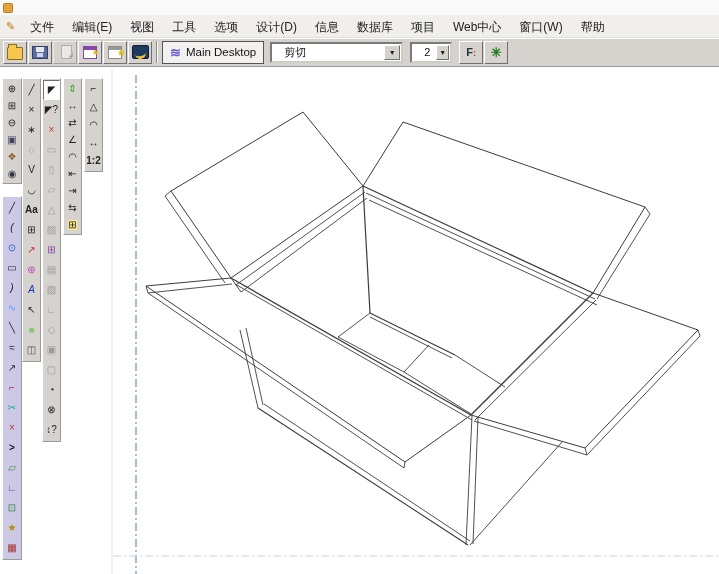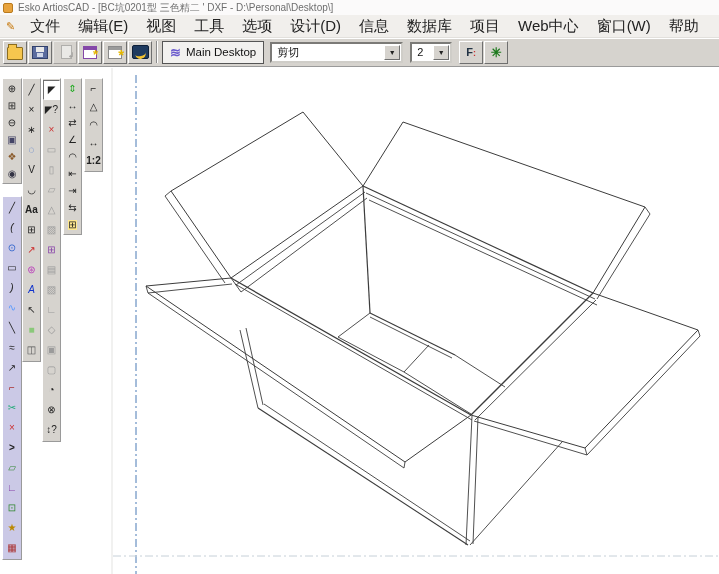--- a/index.html
+++ b/index.html
@@ -5,34 +5,34 @@
   html,body{margin:0;padding:0;width:719px;height:574px;overflow:hidden;
     font-family:"Liberation Sans",sans-serif;background:#fff;position:relative}
   *{box-sizing:border-box}
   
   .titlebar{height:15px;background:#fbfafa;display:flex;align-items:center;padding-left:3px}
   .appic{width:10px;height:10px;background:#e8a33d;border:1px solid #b97a1e;border-radius:2px;margin-right:5px;flex:none}
   .ttext{font-size:10px;color:#6e6e6e;white-space:nowrap}
   
   .menubar{height:23px;background:#f1efec;display:flex;align-items:center;padding-left:4px;border-bottom:1px solid #e2e0dc}
   .docic{font-size:11px;color:#c77a10;margin:0 6px 0 2px}
-  .mitem{font-size:15px;color:#222;padding:2px 9px;cursor:default}
+  .mitem{font-size:12px;color:#222;padding:2px 9px;cursor:default}
   
   .toolbar{height:29px;background:#d6d3ce;display:flex;align-items:center;padding-left:3px;
     border-bottom:1px solid #9a9a9a;box-shadow:inset 0 1px 0 #fff}
   .tbtn{width:24px;height:23px;margin-right:1px;background:#d6d3ce;border:1px solid;
     border-color:#fff #6f6f6f #6f6f6f #fff;display:flex;align-items:center;justify-content:center;padding:0}
   .tbtn.dis{opacity:.5}
   .sep{width:2px;height:22px;border-left:1px solid #8a8a8a;border-right:1px solid #fff;margin:0 4px 0 3px}
   .mdbtn{height:23px;background:#f2f1ef;border:1px solid #555;display:flex;align-items:center;
     padding:0 7px;font-size:11.5px;color:#111;margin-right:6px}
   .mdbtn .lyr{color:#6a5acd;font-size:13px;margin-right:5px;font-weight:bold}
   .combo{height:21px;background:#fff;border:2px inset #cfcdc8;display:flex;align-items:center;
     font-size:11px;color:#111;margin-right:7px}
-  .combo .val{flex:1;padding:0 5px;white-space:nowrap;overflow:hidden}
+  .combo .val{flex:1;padding:0 12px;white-space:nowrap;overflow:hidden}
   .combo .dd{width:16px;height:15px;background:#d6d3ce;border:1px solid;border-color:#fff #6f6f6f #6f6f6f #fff;
     font-size:7px;color:#222;display:flex;align-items:center;justify-content:center;margin-right:1px}
   
   .ic{display:inline-block;position:relative;width:16px;height:13px}
   .ic-folder{background:#f6c64e;border:1px solid #8c6d1f;border-radius:1px;margin-top:2px}
   .ic-folder:before{content:"";position:absolute;top:-4px;left:0;width:7px;height:3px;background:#f6c64e;border:1px solid #8c6d1f;border-bottom:none}
   .ic-floppy{background:#5a6b9e;border:1px solid #31406b}
   .ic-floppy:before{content:"";position:absolute;top:0;left:3px;width:8px;height:5px;background:#e8e8e8}
   .ic-floppy:after{content:"";position:absolute;bottom:1px;left:4px;width:6px;height:4px;background:#cfd6e8}
   .ic-doc{background:#fff;border:1px solid #8a8a8a;width:11px;height:14px;margin-left:2px}
@@ -60,21 +60,20 @@
     padding:0;font-size:10px;color:#222;line-height:1}
   .dbtn span{font-size:10px;display:inline-block}
   .dbtn.pressed{background:#fff;border:1px solid;border-color:#6f6f6f #fff #fff #6f6f6f}
   .dbtn.dis span{color:#9b9b9b !important}
 </style>
 </head>
 <body>
 
 <div class="titlebar">
   <span class="appic"></span>
-  <span class="ttext">Esko ArtiosCAD - [BC坑0201型 三色精二 ' DXF - D:\Personal\Desktop\]</span>
 </div>
 
 <div class="menubar">
   <span class="docic">✎</span>
   <span id="menubar-items"><span class="mitem">文件</span><span class="mitem">编辑(E)</span><span class="mitem">视图</span><span class="mitem">工具</span><span class="mitem">选项</span><span class="mitem">设计(D)</span><span class="mitem">信息</span><span class="mitem">数据库</span><span class="mitem">项目</span><span class="mitem">Web中心</span><span class="mitem">窗口(W)</span><span class="mitem">帮助</span></span>
 </div>
 
 <div class="toolbar">
   <span id="tb-left" style="display:flex;align-items:center">
       <button class="tbtn">

